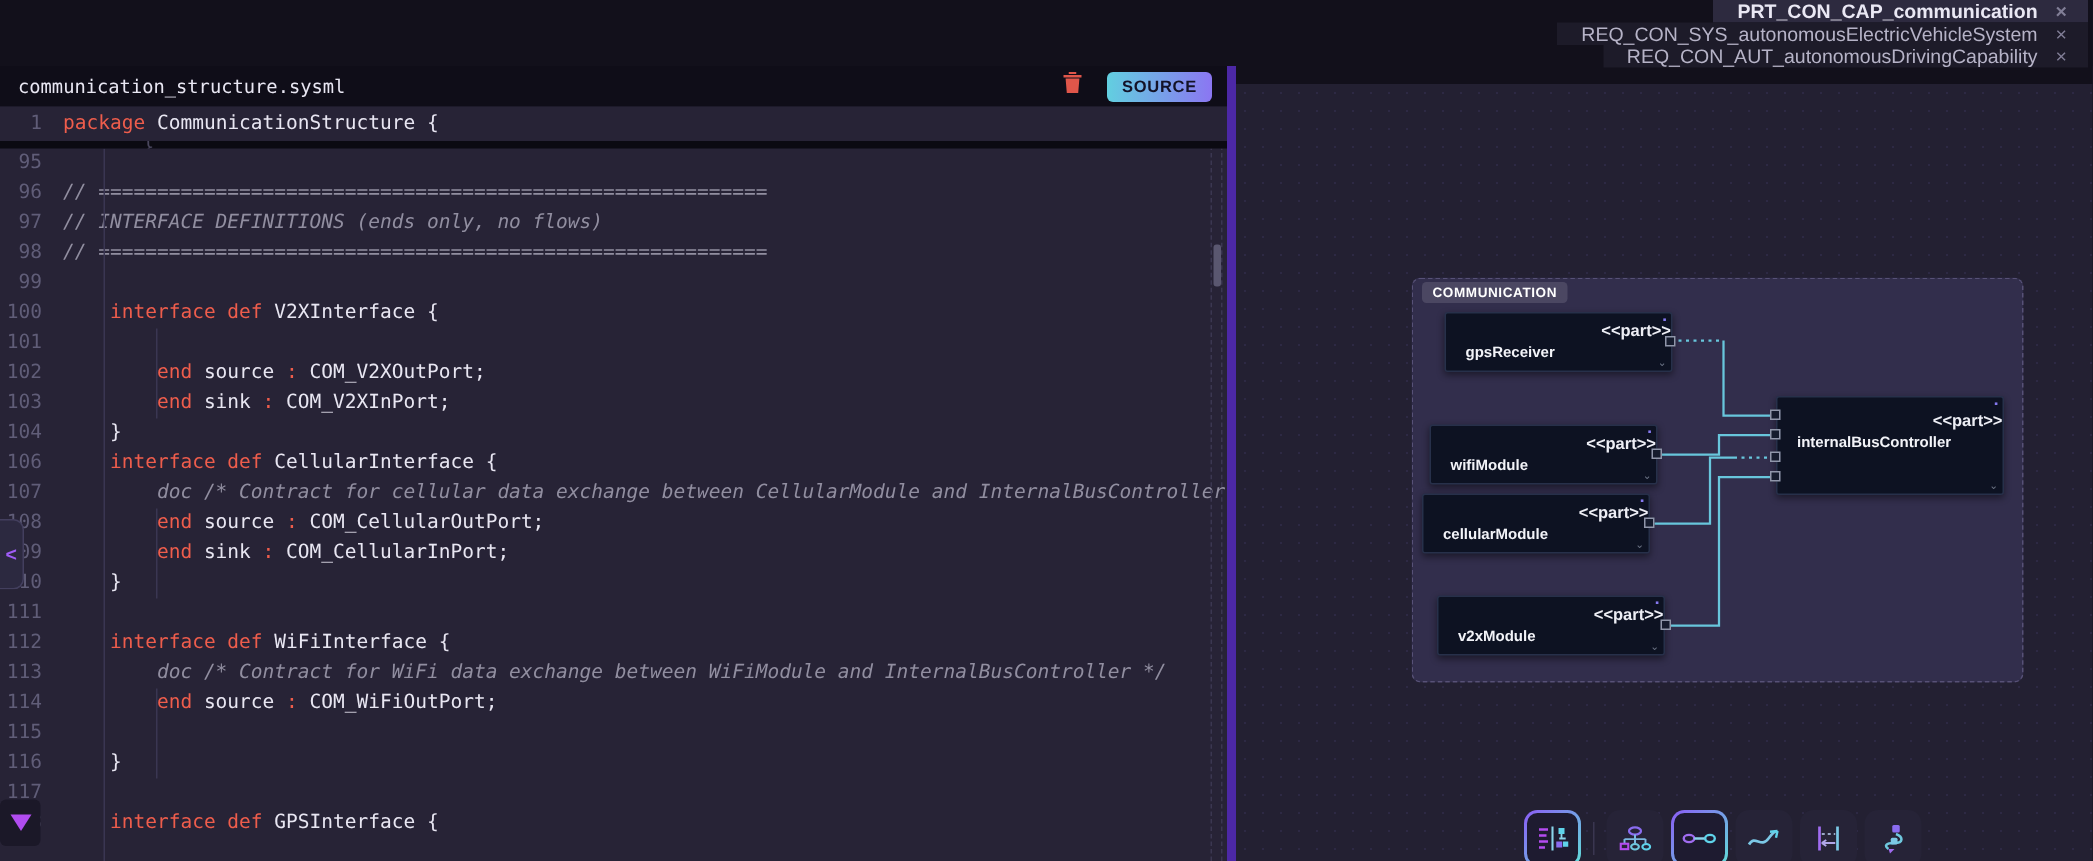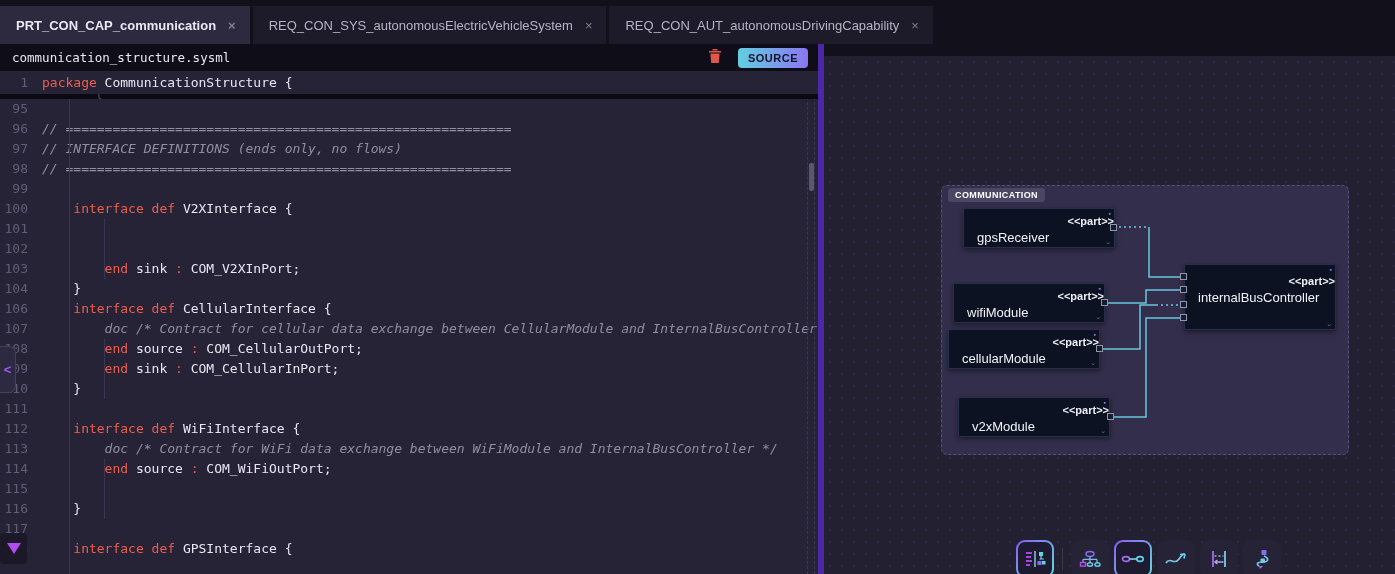--- a/index.html
+++ b/index.html
@@ -1,21 +1,21 @@
 <!DOCTYPE html>
 <html><head>
 <meta charset="utf-8">
 <style>
   * { margin:0; padding:0; box-sizing:border-box; }
   html,body { width:1395px; height:574px; overflow:hidden; background:#12101b;
               font-family:"Liberation Sans", sans-serif; }
 
   
   .tabbar { position:absolute; left:0; top:0; width:1395px; height:44px;
-            background:#12101b; display:flex; align-items:flex-end; }
+            background:#12101b; display:flex; align-items:flex-end;flex-direction:column; }
   .tab { height:38px; display:flex; align-items:center; padding:0 14px 0 16px;
          background:#1d1b29; color:#b6b3c7; font-size:13px; margin-right:3px;
          white-space:nowrap; cursor:pointer; }
   .tab.active { background:#2d2a3f; color:#eae8f4; font-weight:600; }
   .tab .close { margin-left:12px; color:#817e96; font-size:13px; line-height:1; }
 
   
   .filebar { position:absolute; left:0; top:44px; width:818px; height:27px;
              background:#0f0d18; display:flex; align-items:center; padding:0 10px 0 12px; }
   .filename { color:#e9e7f3; font-family:"DejaVu Sans Mono", monospace; font-size:12.5px; }
@@ -70,21 +70,21 @@
                 background-size:12px 12px; }
   .dg-container { position:absolute; left:117px; top:129px; width:408px; height:270px;
                   background:#322e4c; border:1px dashed #575177; border-radius:6px; }
   .dg-badge { position:absolute; left:6px; top:2px; background:#4b4762; color:#ffffff;
               font-size:9px; font-weight:700; letter-spacing:.4px; padding:2px 7px;
               border-radius:3px; }
   .node { position:absolute; background:#0d1222; border:1px solid #27304a; border-radius:2px;
           box-shadow:0 2px 5px rgba(0,0,0,.45); cursor:pointer; }
   .node .stereo { display:block; text-align:right; color:#edeef5; font-weight:700;
                   font-size:11px; margin-top:6px; }
-  .node .nm { display:block; color:#f2f3f8; font-weight:400; font-size:13px;
+  .node .nm { display:block; color:#f2f3f8; font-weight:700; font-size:10px;
               margin:3px 0 0 13px; }
   .node-ibc .stereo { margin-top:10px; }
   .node-gps { left:139px; top:152px; width:152px; height:40px; }
   .node-wifi { left:129px; top:227px; width:152px; height:40px; }
   .node-cel  { left:124px; top:273px; width:152px; height:40px; }
   .node-v2x  { left:134px; top:341px; width:152px; height:40px; }
   .node-ibc  { left:360px; top:208px; width:152px; height:66px; }
   .corner-tr { position:absolute; right:3px; top:1px; font-size:7px; color:#8579f0; }
   .corner-br { position:absolute; right:3px; bottom:1px; font-size:7px; color:#6a7284; }
   .edges { position:absolute; inset:0; pointer-events:none; }
@@ -138,21 +138,21 @@
   <div class="g1" style="top:388px;height:60px;"></div>
 
   <div class="code-lines">
       <div class="code-line"><span class="ln">95</span><span class="lc"></span></div>
       <div class="code-line"><span class="ln">96</span><span class="lc"><span class="tk-cm">// =========================================================</span></span></div>
       <div class="code-line"><span class="ln">97</span><span class="lc"><span class="tk-cm">// INTERFACE DEFINITIONS (ends only, no flows)</span></span></div>
       <div class="code-line"><span class="ln">98</span><span class="lc"><span class="tk-cm">// =========================================================</span></span></div>
       <div class="code-line"><span class="ln">99</span><span class="lc"></span></div>
       <div class="code-line"><span class="ln">100</span><span class="lc"><span class="tk-kw">    interface def</span><span class="tk-pl"> V2XInterface {</span></span></div>
       <div class="code-line"><span class="ln">101</span></div>
-      <div class="code-line"><span class="ln">102</span></div>
+      <div class="code-line"><span class="ln">102</span><span class="lc"><span class="tk-kw">        end</span><span class="tk-pl"> source </span><span class="tk-kw">:</span><span class="tk-pl"> COM_V2XOutPort;</span></span></div>
       <div class="code-line"><span class="ln">103</span><span class="lc"><span class="tk-kw">        end</span><span class="tk-pl"> sink </span><span class="tk-kw">:</span><span class="tk-pl"> COM_V2XInPort;</span></span></div>
       <div class="code-line"><span class="ln">104</span><span class="lc"><span class="tk-pl">    }</span></span></div>
       <div class="code-line"><span class="ln">106</span><span class="lc"><span class="tk-kw">    interface def</span><span class="tk-pl"> CellularInterface {</span></span></div>
       <div class="code-line"><span class="ln">107</span><span class="lc"><span class="tk-cm">        doc /* Contract for cellular data exchange between CellularModule and InternalBusController */</span></span></div>
       <div class="code-line"><span class="ln">108</span><span class="lc"><span class="tk-kw">        end</span><span class="tk-pl"> source </span><span class="tk-kw">:</span><span class="tk-pl"> COM_CellularOutPort;</span></span></div>
       <div class="code-line"><span class="ln">109</span><span class="lc"><span class="tk-kw">        end</span><span class="tk-pl"> sink </span><span class="tk-kw">:</span><span class="tk-pl"> COM_CellularInPort;</span></span></div>
       <div class="code-line"><span class="ln">110</span><span class="lc"><span class="tk-pl">    }</span></span></div>
       <div class="code-line"><span class="ln">111</span><span class="lc"></span></div>
       <div class="code-line"><span class="ln">112</span><span class="lc"><span class="tk-kw">    interface def</span><span class="tk-pl"> WiFiInterface {</span></span></div>
       <div class="code-line"><span class="ln">113</span><span class="lc"><span class="tk-cm">        doc /* Contract for WiFi data exchange between WiFiModule and InternalBusController */</span></span></div>

